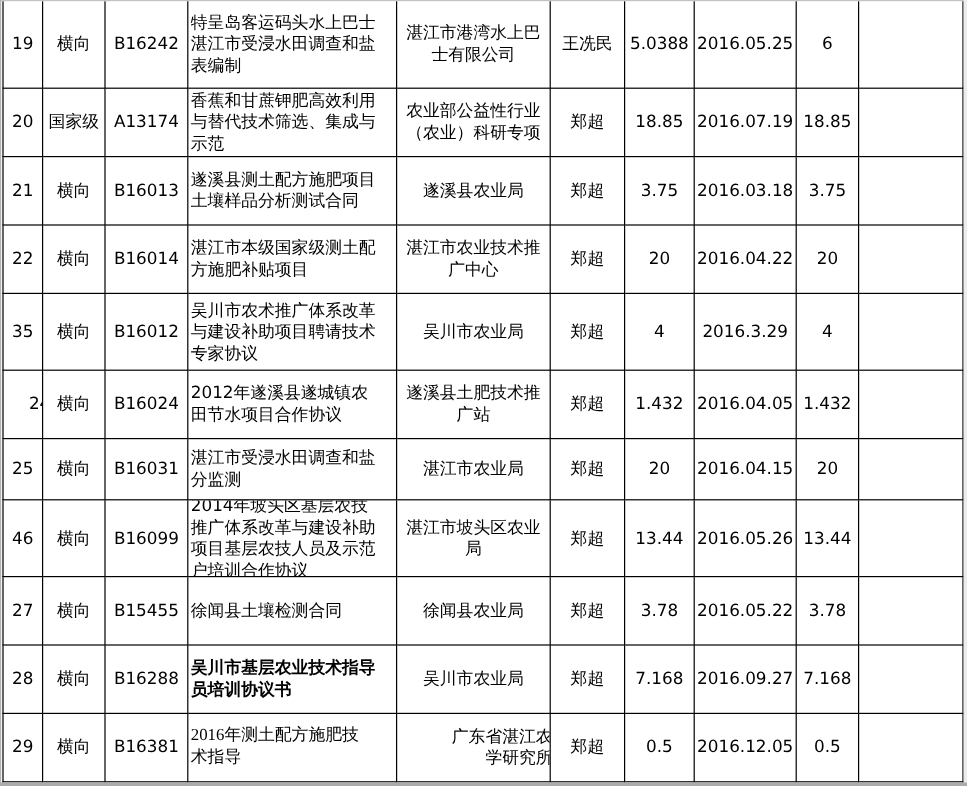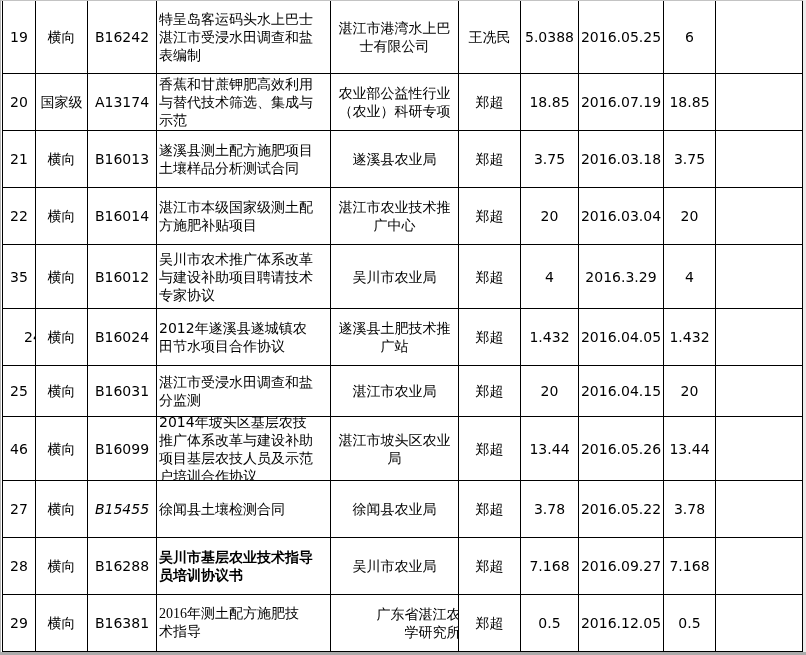--- a/index.html
+++ b/index.html
@@ -186,21 +186,21 @@
             <div class="cw" style="height: 56px;">湛江市农业技术推
 广中心</div>
           </td>
           <td class="c-person">
             <div class="cw" style="height: 56px;">郑超</div>
           </td>
           <td class="c-amount">
             <div class="cw" style="height: 56px;">20</div>
           </td>
           <td class="c-date">
-            <div class="cw" style="height: 56px;">2016.03.04</div>
+            <div class="cw" style="height: 56px;">2016.04.22</div>
           </td>
           <td class="c-amount2">
             <div class="cw" style="height: 56px;">20</div>
           </td>
           <td class="c-extra">
             <div class="cw" style="height: 56px;"></div>
           </td>
         </tr>
         <tr>
           <td class="c-no">
@@ -340,21 +340,21 @@
           </td>
         </tr>
         <tr>
           <td class="c-no">
             <div class="cw" style="height: 56px;">27</div>
           </td>
           <td class="c-type">
             <div class="cw" style="height: 56px;">横向</div>
           </td>
           <td class="c-code">
-            <div class="cw" style="height: 56px; font-style: italic;">B15455</div>
+            <div class="cw" style="height: 56px;">B15455</div>
           </td>
           <td class="c-title">
             <div class="cw" style="height: 56px;">徐闻县土壤检测合同</div>
           </td>
           <td class="c-org">
             <div class="cw" style="height: 56px;">徐闻县农业局</div>
           </td>
           <td class="c-person">
             <div class="cw" style="height: 56px;">郑超</div>
           </td>

